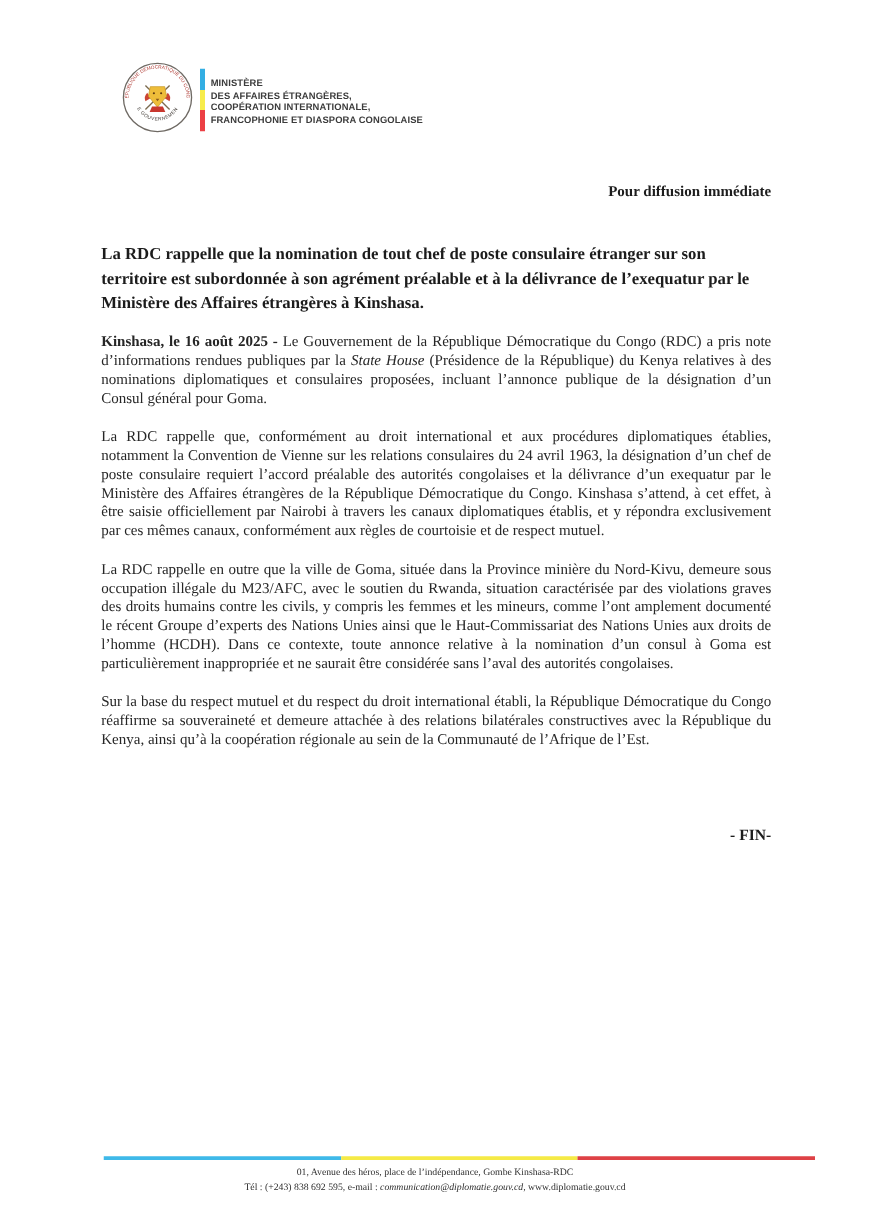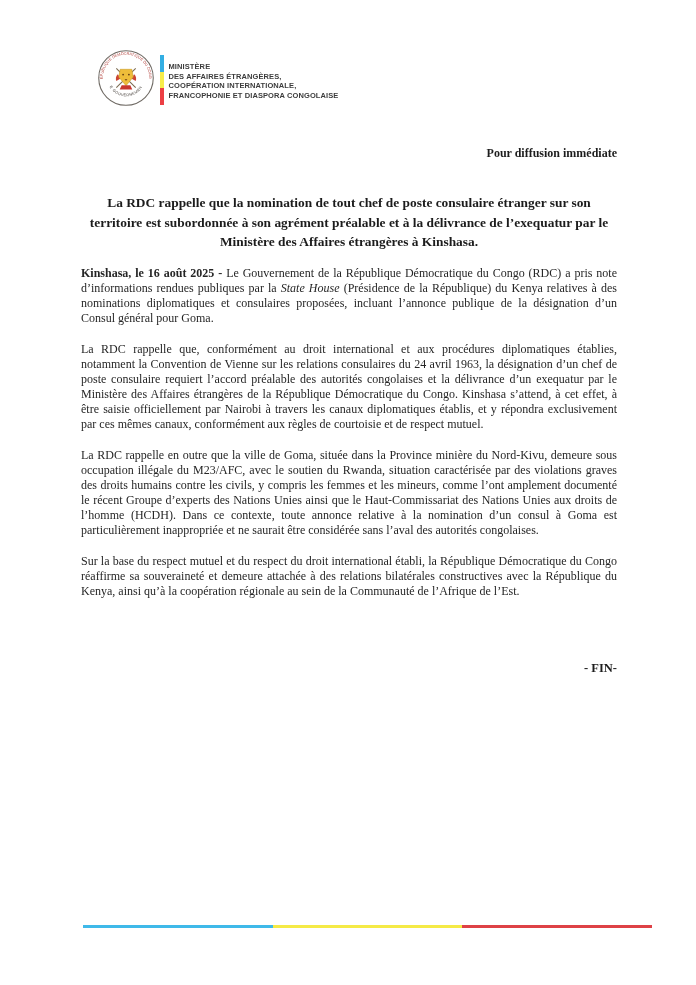--- a/index.html
+++ b/index.html
@@ -66,21 +66,21 @@
   .doc-title {
     margin: 0;
     text-align: center;
     font-weight: bold;
     font-size: 15.5px;
     letter-spacing: 0.3px;
     color: #1c1c1c;
   }
   .doc-subtitle {
     margin-top: 17px;
-    text-align: center;
+    text-align: left;
     font-weight: bold;
     font-size: 13.4px;
     line-height: 19.5px;
     color: #1c1c1c;
   }
   .body-paragraphs { margin-top: 14px; }
   p.body-paragraph {
     margin: 0 0 16px 0;
     font-size: 12px;
     line-height: 15px;
@@ -174,14 +174,18 @@
         <p class="body-paragraph"><span class="seg-normal">Sur la base du respect mutuel et du respect du droit international établi, la République Démocratique du Congo réaffirme sa souveraineté et demeure attachée à des relations bilatérales constructives avec la République du Kenya, ainsi qu’à la coopération régionale au sein de la Communauté de l’Afrique de l’Est.</span></p>
       </div>
     <div class="end-marker">- FIN-</div>
   </div>
 
   <div class="footer-flag-line">
     <div class="seg" style="background:#3fb9e9"></div>
     <div class="seg" style="background:#f5ea46"></div>
     <div class="seg" style="background:#de4146"></div>
   </div>
+  <div class="footer-text">
+    <div>01, Avenue des héros, place de l’indépendance, Gombe Kinshasa-RDC</div>
+    <div><span class="seg-normal">Tél : (+243) 838 692 595, e-mail : </span><span class="seg-italic">communication@diplomatie.gouv.cd</span><span class="seg-normal">, www.diplomatie.gouv.cd</span></div>
+  </div>
 
 </div>
 
 </body></html>

